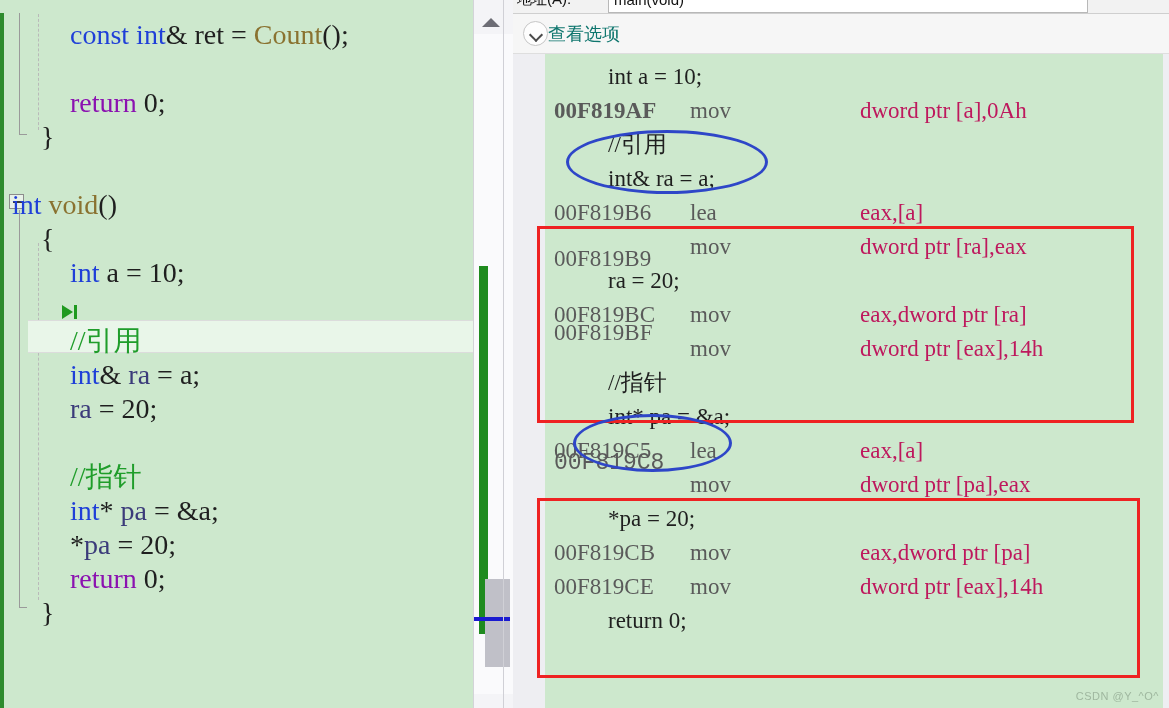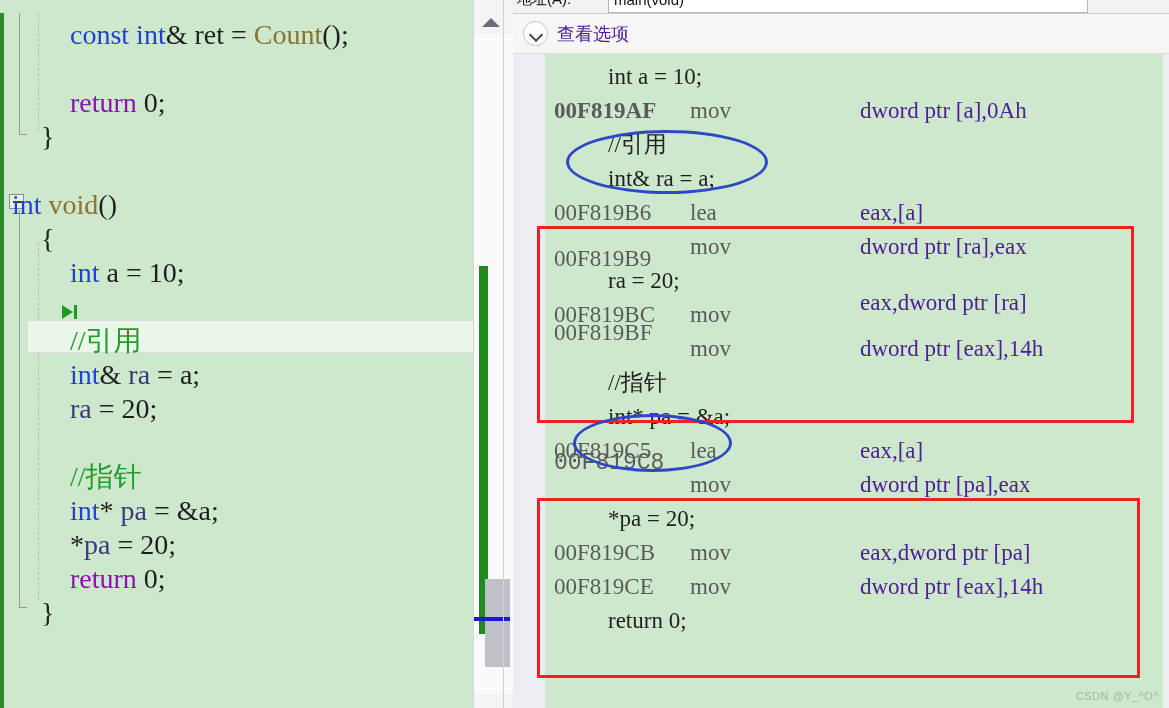--- a/index.html
+++ b/index.html
@@ -142,41 +142,41 @@
   #viewopts-chevron {
     width:25px; height:25px; border-radius:50%; border:1px solid #c6c6c6;
     background:#fdfdfd; position:relative; flex:0 0 auto;
   }
   #viewopts-chevron::after {
     content:""; position:absolute; left:7px; top:8px; width:8px; height:8px;
     border-left:2px solid #4a4a4a; border-bottom:2px solid #4a4a4a;
     transform:rotate(-45deg);
   }
   #viewopts-label {
-    margin-left:9px; font-family:"Liberation Sans",sans-serif; font-size:18px; color:#4c1d95;
+    margin-left:0; font-family:"Liberation Sans",sans-serif; font-size:18px; color:#0f766e;
   }
 
   
   #disasm-body {
     position:absolute; left:0; top:54px; width:656px; height:654px;
     background:#eeeef2; overflow:hidden;
   }
   #disasm-gutter {
     position:absolute; left:0; top:0; width:32px; height:654px; background:#eeeef2;
   }
   #disasm-code-bg {
     position:absolute; left:32px; top:0; width:624px; height:654px; background:#cde8cd;
   }
   .dl {
     position:absolute; height:34px; line-height:34px; white-space:pre;
     font-family:"Liberation Serif","DejaVu Serif",serif; font-size:23px;
   }
   .daddr { position:absolute; left:41px; color:#5a5a5a; }
   .dmn   { position:absolute; left:177px; color:#5a5a5a; }
-  .dops  { position:absolute; left:347px; color:#4c1d95; }
+  .dops  { position:absolute; left:347px; color:#be185d; }
   .dsrc  { position:absolute; left:95px; color:#1f1f1f; }
 
   
   #exec-marker {
     position:absolute; left:62px; top:303px; width:20px; height:18px;
   }
   #exec-marker .tri {
     position:absolute; left:0; top:2px; width:0; height:0;
     border-top:7px solid transparent; border-bottom:7px solid transparent;
     border-left:11px solid #1f9a1f;
@@ -287,21 +287,21 @@
           <div class="dl dsrc" style="top: 108px;">int&amp; ra = a;</div>
           <div class="dl daddr" style="top: 142px;">00F819B6</div>
           <div class="dl dmn" style="top: 142px;">lea</div>
           <div class="dl dops" style="top: 142px;">eax,[a]</div>
           <div class="dl daddr" style="top: 188px;">00F819B9</div>
           <div class="dl dmn" style="top: 176px;">mov</div>
           <div class="dl dops" style="top: 176px;">dword ptr [ra],eax</div>
           <div class="dl dsrc" style="top: 210px;">ra = 20;</div>
           <div class="dl daddr" style="top: 244px;">00F819BC</div>
           <div class="dl dmn" style="top: 244px;">mov</div>
-          <div class="dl dops" style="top: 232px;">eax,dword ptr [ra]</div>
+          <div class="dl dops" style="top: 244px;">eax,dword ptr [ra]</div>
           <div class="dl daddr" style="top: 262px;">00F819BF</div>
           <div class="dl dmn" style="top: 278px;">mov</div>
           <div class="dl dops" style="top: 278px;">dword ptr [eax],14h</div>
           <div class="dl dsrc" style="top: 312px;">//指针</div>
           <div class="dl dsrc" style="top: 346px;">int* pa = &amp;a;</div>
           <div class="dl daddr" style="top: 380px;">00F819C5</div>
           <div class="dl dmn" style="top: 380px;">lea</div>
           <div class="dl dops" style="top: 380px;">eax,[a]</div>
           <div class="dl daddr" style="top: 392px; font-family: Liberation Mono, monospace;">00F819C8</div>
           <div class="dl dmn" style="top: 414px;">mov</div>

